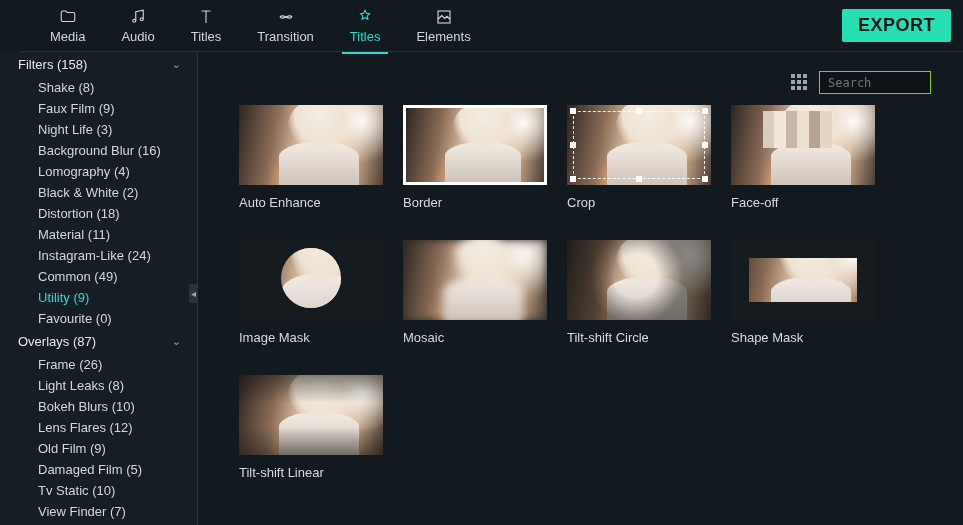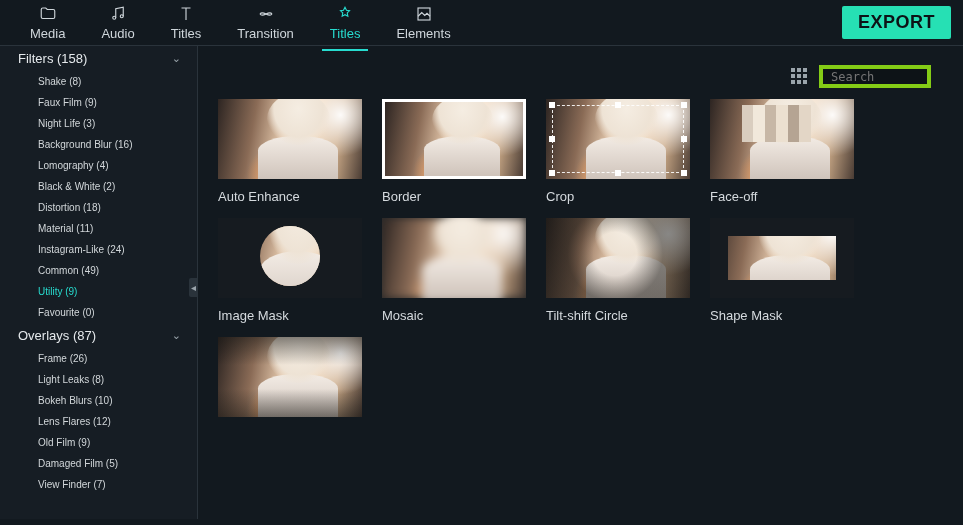--- a/index.html
+++ b/index.html
@@ -8,23 +8,24 @@
   height: 525px;
   background: #12191f;
   font-family: -apple-system, "Segoe UI", Arial, sans-serif;
   font-size: 13px;
   color: #cfd6db;
   overflow: hidden;
 }
 .topbar {
   display: flex;
   align-items: center;
-  height: 46px;
+  height: 52px;
   padding: 0 12px;
   border-bottom: 1px solid #2a333b;
+  margin-left: 20px;
 }
 .topbar-tabs {
   display: flex;
   gap: 0;
 }
 .tab {
   display: flex;
   flex-direction: column;
   align-items: center;
   justify-content: center;
@@ -71,21 +72,21 @@
   grid-template-columns: repeat(3,4px);
   grid-template-rows: repeat(3,4px);
   gap: 2px;
   cursor: pointer;
 }
 .grid-icon span { background: #9aa4ab; }
 .search-box {
   display: flex;
   align-items: center;
   background: #0d1317;
-  border: 4px solid #84cc16;
+  border: 1px solid #84cc16;
   height: 23px;
   width: 112px;
   padding: 0 8px;
 }
 .search-box input {
   flex: 1;
   background: transparent;
   border: none;
   color: #cfd6db;
   font-family: monospace;
@@ -121,40 +122,41 @@
   justify-content: space-between;
   padding: 5px 16px 5px 18px;
   cursor: pointer;
   color: #e5e9ec;
   gap: 7px;
 }
 .sb-item {
   padding: 2px 0 2px 38px;
   cursor: pointer;
   color: #d2d7da;
-  font-size: 10px;
+  font-size: 13px;
   line-height: 17px;
 }
 .sb-item.active {
   color: #27dccf;
 }
 .chev {
   font-size: 11px;
   color: #9aa4ab;
 }
 .content {
   flex: 1;
   padding: 16px 20px;
   overflow-y: auto;
 }
 .thumb-grid {
   display: grid;
   grid-template-columns: repeat(4, 144px);
-  gap: 14px 20px;
+  gap: 30px 20px;
   padding-top: 8px;
+  margin-left: 21px;
 }
 .thumb-item { cursor: pointer; }
 .thumb {
   width: 144px;
   height: 80px;
   background: #2a2a2a;
   position: relative;
   overflow: hidden;
 }
 .thumb-label {
@@ -335,20 +337,21 @@
         <div class="sb-group">
           <span>Overlays (87)</span>
           <span class="chev">⌄</span>
         </div>
         <div class="sb-item">Frame (26)</div>
         <div class="sb-item">Light Leaks (8)</div>
         <div class="sb-item">Bokeh Blurs (10)</div>
         <div class="sb-item">Lens Flares (12)</div>
         <div class="sb-item">Old Film (9)</div>
         <div class="sb-item">Damaged Film (5)</div>
+        <div class="sb-item">Tv Static (10)</div>
         <div class="sb-item">View Finder (7)</div>
       </div>
   </div>
   <div class="content">
     <div class="secondbar">
       <div class="grid-icon">
         <span></span>
           <span></span>
           <span></span>
           <span></span>
@@ -473,16 +476,17 @@
           </div>
           <div class="thumb-label">Shape Mask</div>
         </div>
         <div class="thumb-item">
           <div class="thumb fx-tiltlinear">
             <div class="base-img">
               <div class="body"></div>
             </div>
             <div class="vig"></div>
           </div>
+          <div class="thumb-label">Tilt-shift Linear</div>
         </div>
       </div>
   </div>
 </div>
 
 </body></html>

